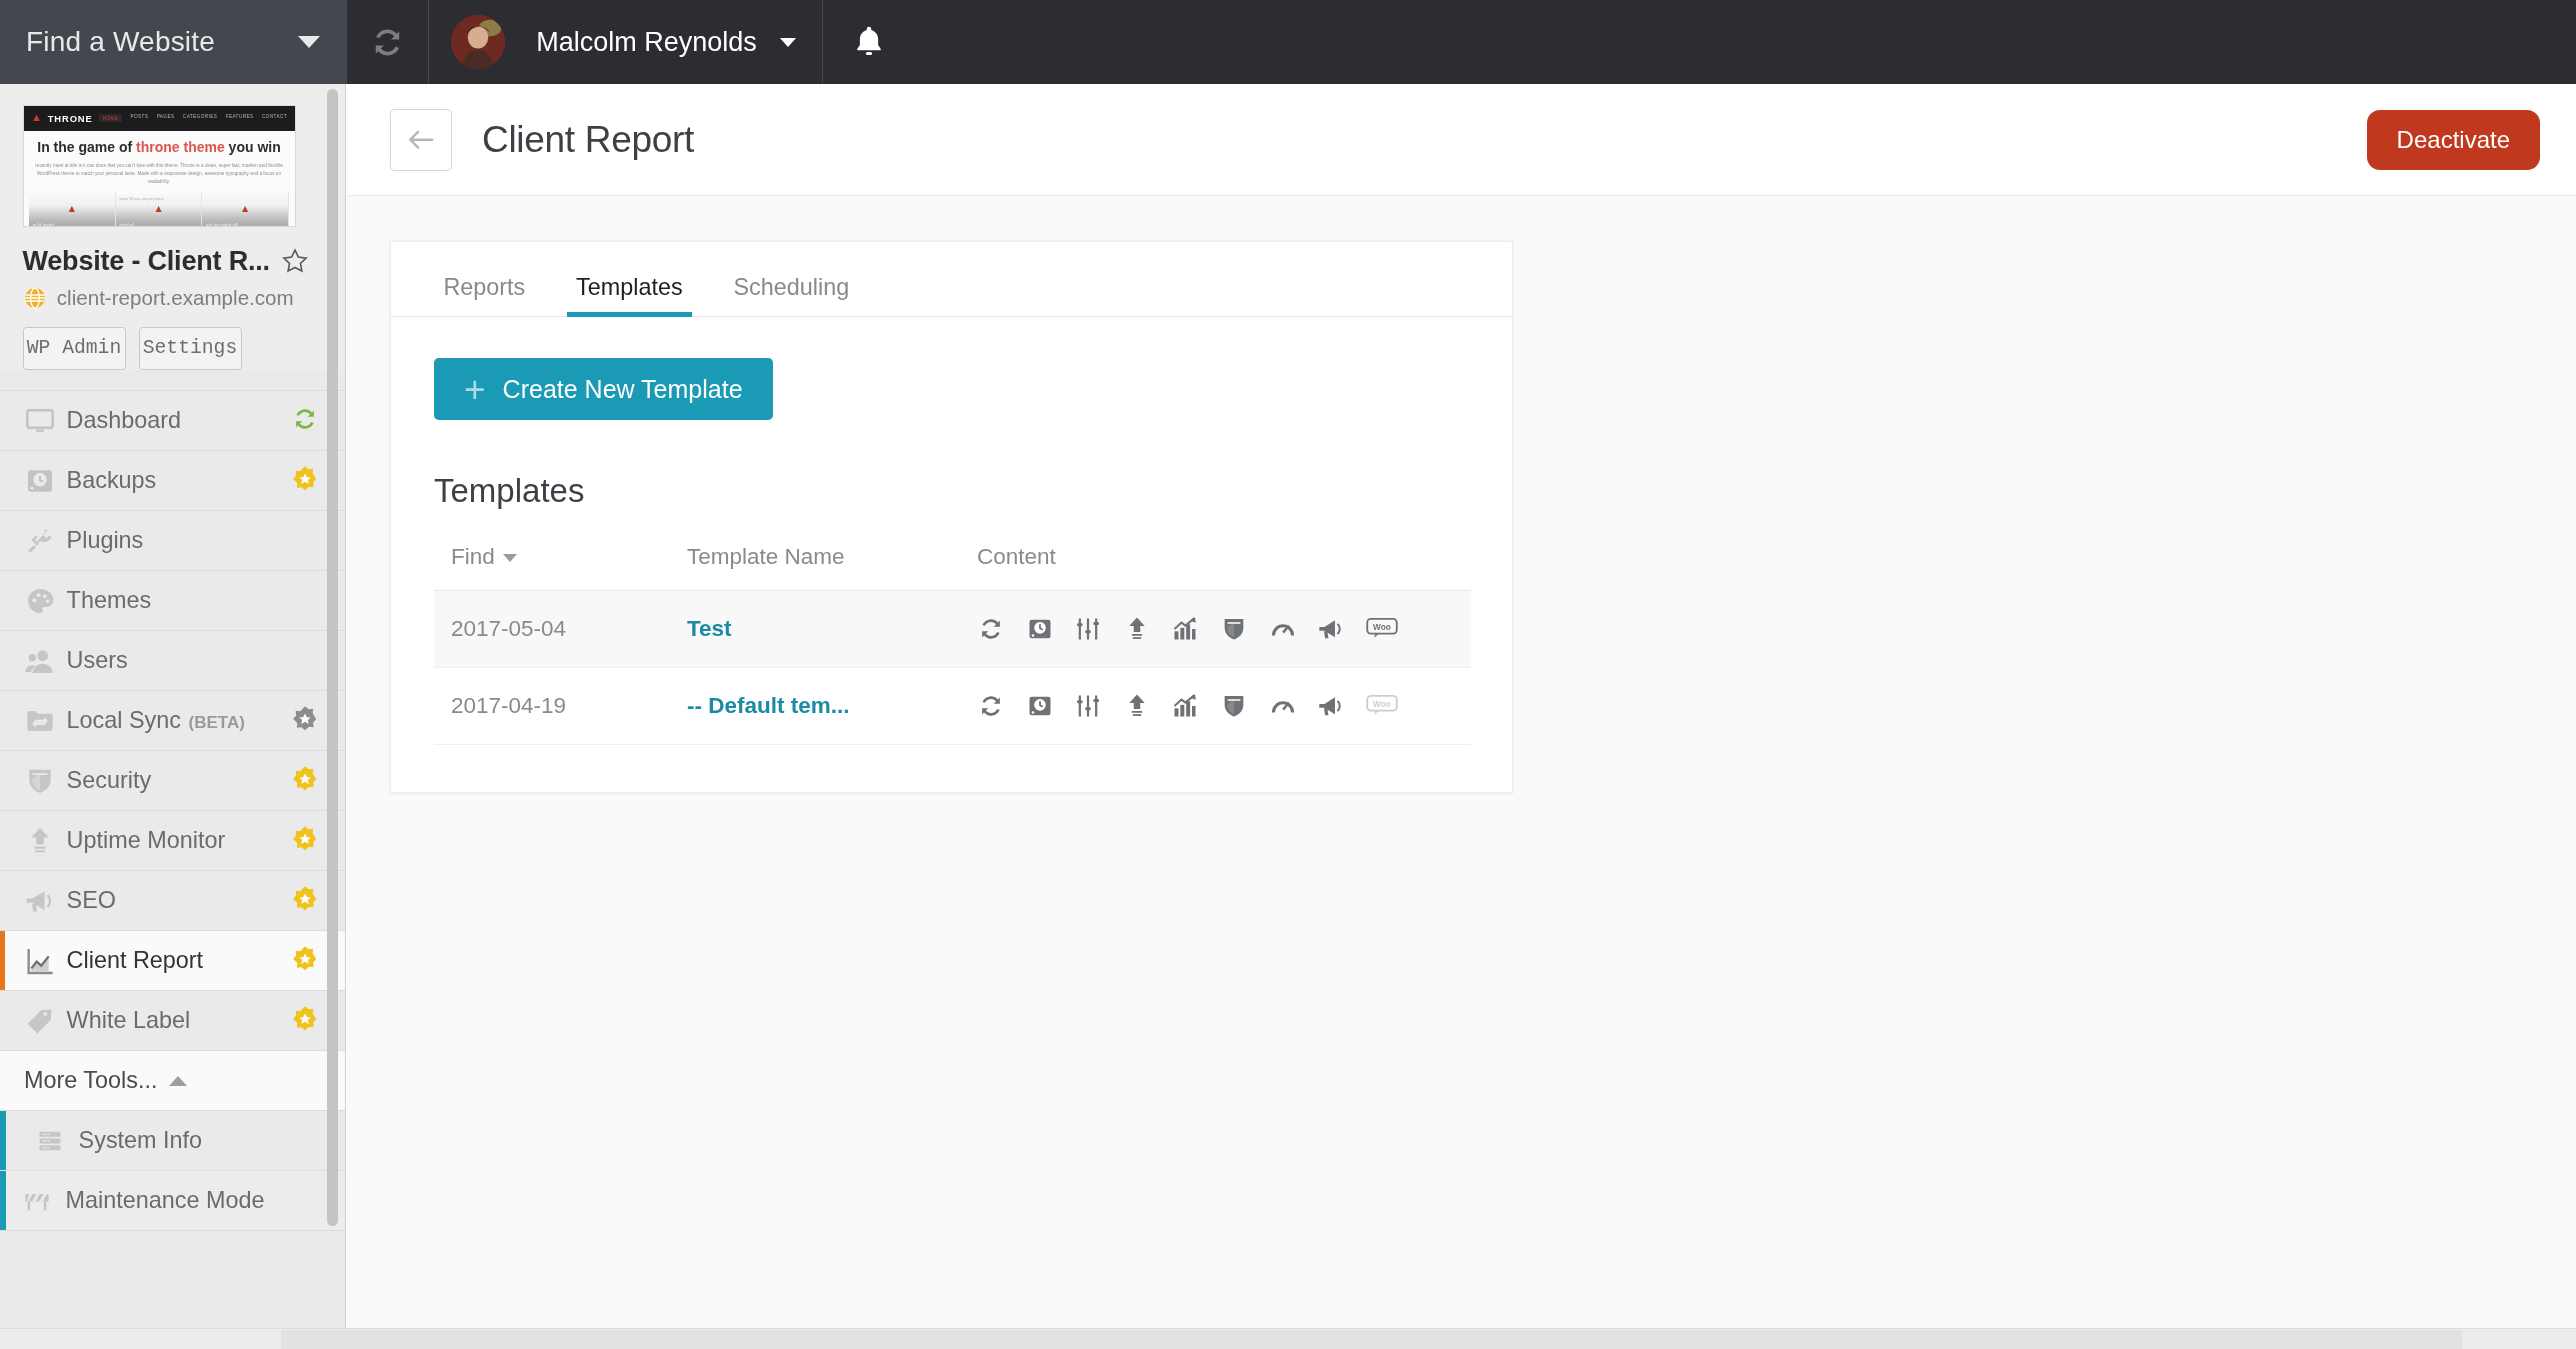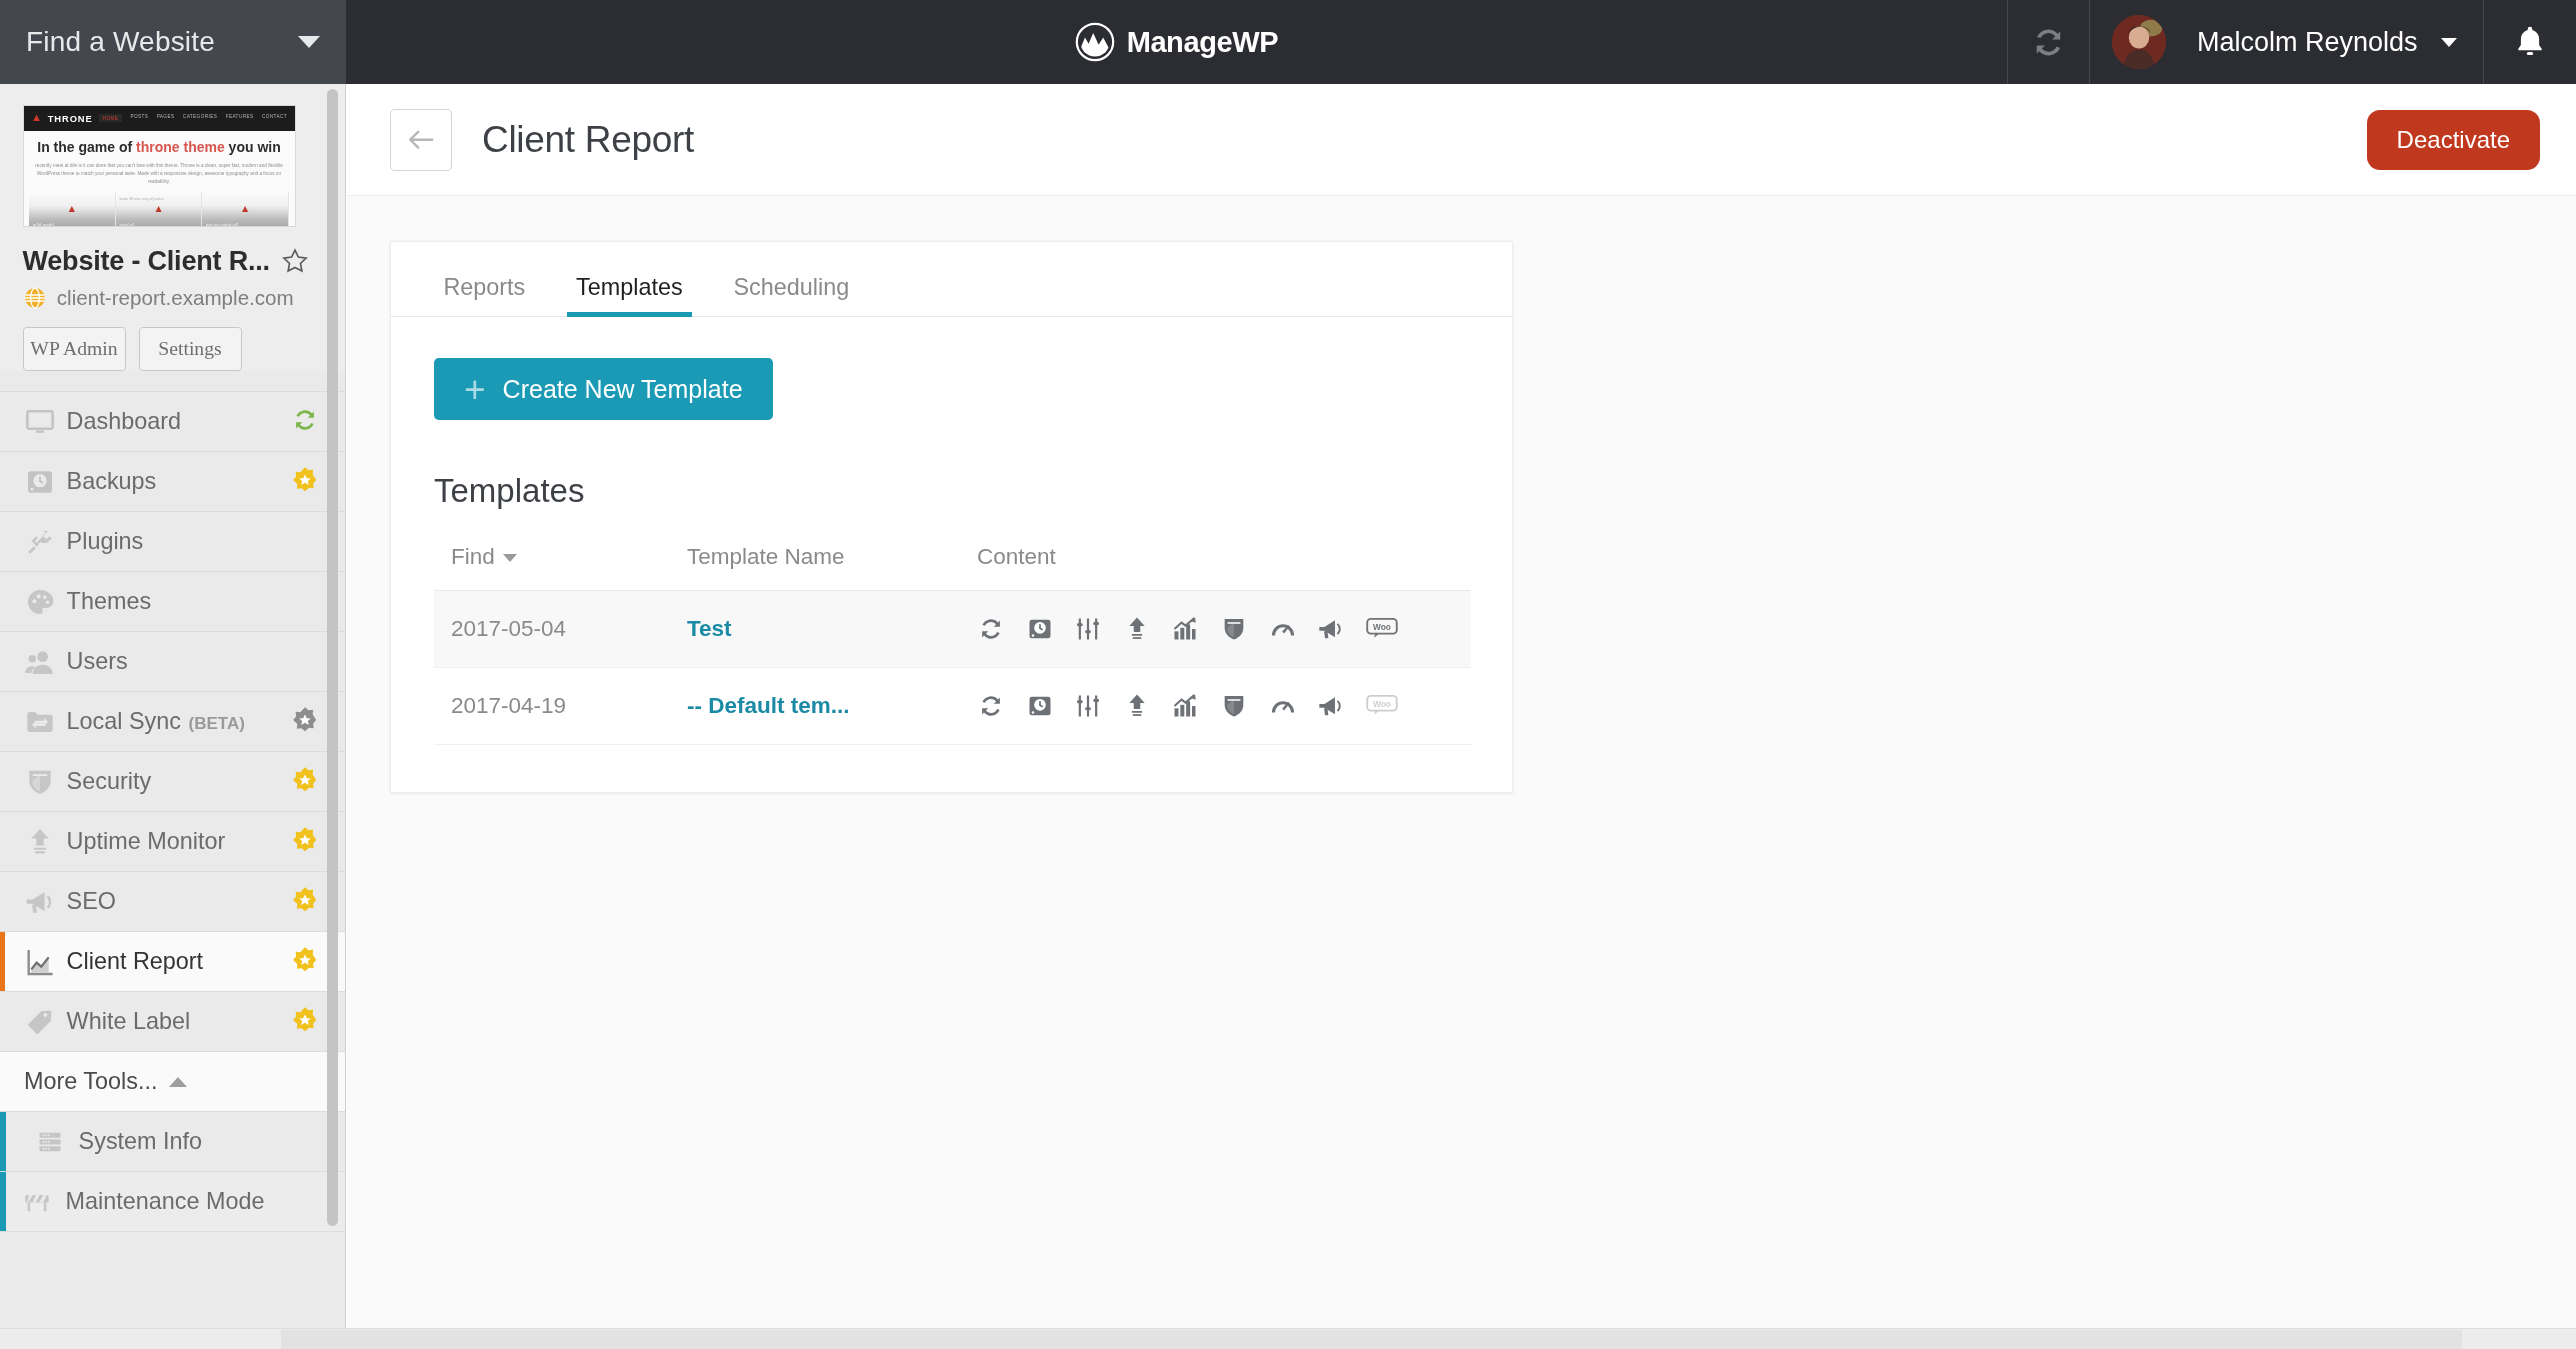--- a/index.html
+++ b/index.html
@@ -133,21 +133,21 @@
     font-size: 27px; font-weight: bold; color: #2d2d2d; letter-spacing: -0.2px;
   }
   .star-icon { cursor: pointer; }
   .site-url-row { display: flex; align-items: center; gap: 10.3px; margin-top: 9.4px; }
   .site-url { font-size: 20.6px; color: #7e7e7e; }
   .site-btns { display: flex; gap: 13px; margin: 17px 0 20.6px 0; }
   .site-btn {
     border: 0.9px solid #c7c7c7; background: #f3f3f3;
     border-radius: 3.7px; padding: 9.4px 0; width: 103px;
     font-size: 19.7px; color: #6e6e6e; text-align: center; cursor: pointer;
-    font-family: Liberation Serif, serif;
+    font-family: Liberation Mono, monospace;
   }
 
   .nav-list { border-top: 0.9px solid #dcdcdc; }
   .nav-item {
     height: 60px; display: flex; align-items: center;
     padding: 0 26px 0 24px;
     border-bottom: 0.9px solid #dcdcdc;
     background: #eaeaea; cursor: pointer; position: relative;
   }
   .nav-item.active { background: #fafafa; }
@@ -301,35 +301,20 @@
 </style>
 </head>
 <body>
 
 <div class="topbar">
   <div class="find-website">
     <span class="find-website-label">Find a Website</span>
     <span class="caret-down"></span>
   </div>
 
-  <div class="topbar-center">
-    <div class="logo-wrap">
-      <svg class="logo-mark" viewBox="0 0 44 44">
-        <circle cx="22" cy="22" r="20" fill="none" stroke="#fff" stroke-width="2.4"></circle>
-        <clipPath id="cc">
-            <circle cx="22" cy="22" r="16"></circle>
-          </clipPath>
-        <g clip-path="url(#cc)">
-          <path d="M4 34 L11 17 L15 24 L20 12 L26 25 L31 17 L40 34 Z" fill="#fff"></path>
-          <rect x="4" y="32" width="36" height="10" fill="#fff"></rect>
-        </g>
-      </svg>
-      <span class="logo-text">ManageWP</span>
-    </div>
-  </div>
 
   <div class="topbar-sep"></div>
   <div class="sync-btn">
     <svg width="37" height="37" viewBox="0 0 24 24">
       <path d="M4.5 8.5A8 8 0 0 1 18 6.4l1.6-1.6v5.3h-5.3l2-2A5.6 5.6 0 0 0 6.8 9.1z" fill="#7c7e84"></path>
       <path d="M19.5 15.5A8 8 0 0 1 6 17.6L4.4 19.2v-5.3h5.3l-2 2a5.6 5.6 0 0 0 9.5-1.3z" fill="#7c7e84"></path>
     </svg>
   </div>
   <div class="topbar-sep"></div>
 

